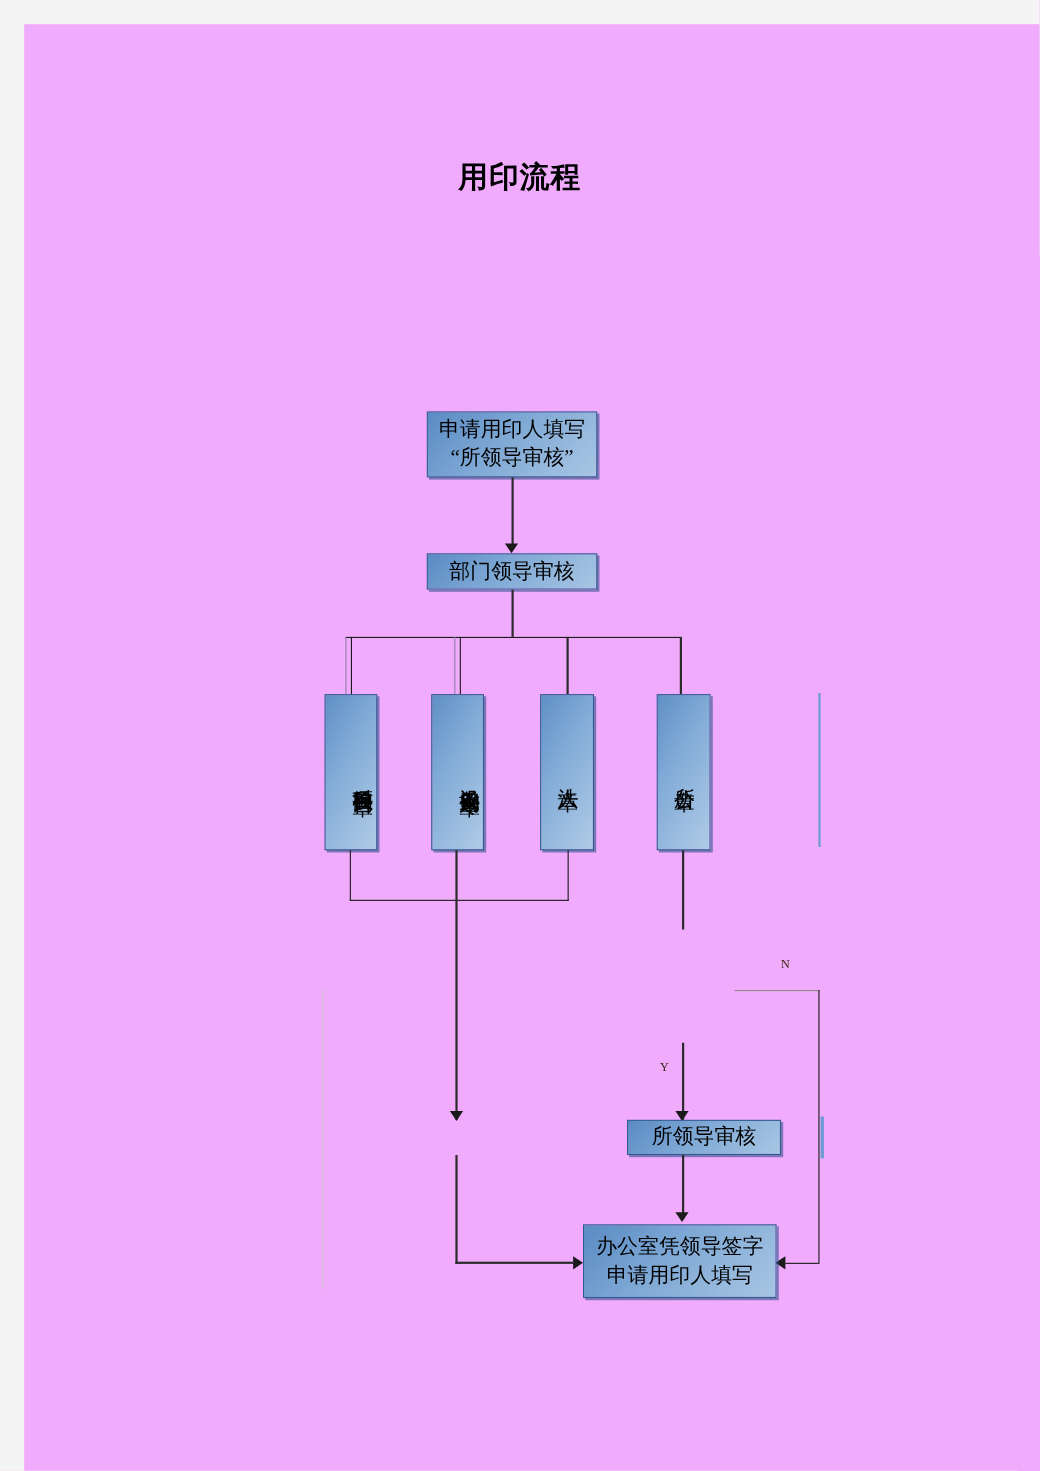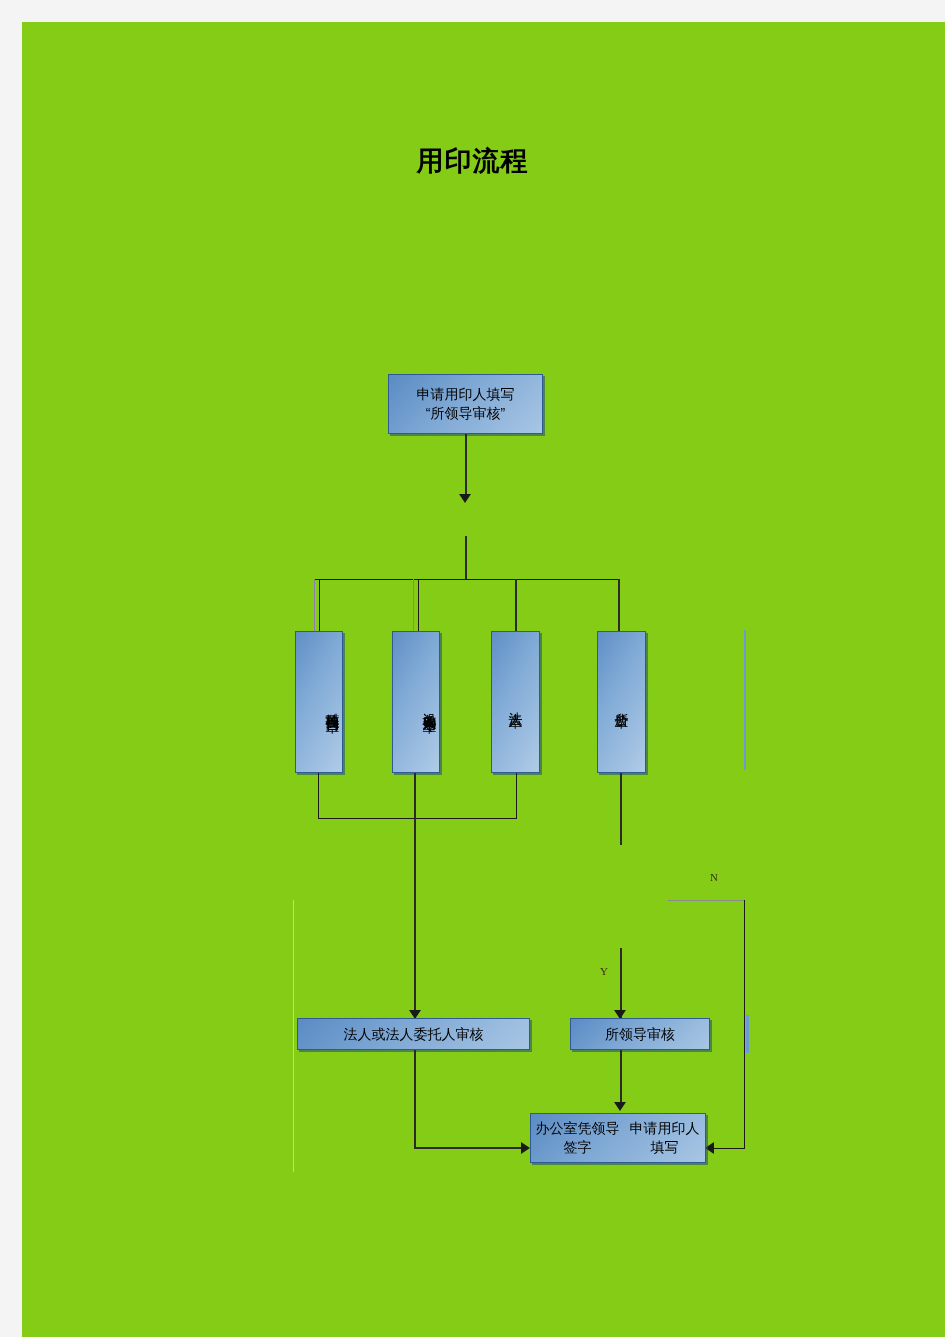--- a/index.html
+++ b/index.html
@@ -12,21 +12,21 @@
     height: 1337px;
     font-family: "Liberation Sans", "DejaVu Sans", sans-serif;
     overflow: hidden;
   }
   #page {
     position: absolute;
     left: 22px;
     top: 22px;
     width: 923px;
     height: 1315px;
-    background: #84cc16;
+    background: #f0abfc;
   }
   #canvas {
     position: absolute;
     left: -22px;
     top: -22px;
     width: 945px;
     height: 1337px;
   }
   .doc-title {
     position: absolute;
@@ -43,23 +43,23 @@
   .node {
     position: absolute;
     box-sizing: border-box;
     border: 1px solid #2e5b91;
     background: linear-gradient(135deg, #5a8bc4 0%, #7da7d4 42%, #a8c6e4 100%);
     color: #000000;
     display: flex;
     align-items: center;
     justify-content: center;
     text-align: center;
-    font-size: 14px;
+    font-size: 19px;
     line-height: 1.35;
-    font-family: Liberation Sans, sans-serif;
+    font-family: Liberation Serif, serif;
     box-shadow: 2px 2px 0 rgba(31,73,125,0.55);
   }
   .node.vert {
     writing-mode: vertical-rl;
     text-orientation: upright;
     letter-spacing: 1px;
     padding-top: 6px;
     align-items: flex-start;
     background: linear-gradient(120deg, #5f8fc6 0%, #80aad6 38%, #b0cbe7 100%);
   }
@@ -137,20 +137,23 @@
     <div class="doc-title">用印流程</div>
 
     <div class="node" style="left:388px; top:374px; width:155px; height:60px; flex-direction:column;">
       <span>申请用印人填写</span>
       <span>“所领导审核”</span>
     </div>
 
     <div class="ln v thick" style="left:465px; top:434px; height:65px;"></div>
     <div class="arrow-down" style="left:459px; top:494px;"></div>
 
+    <div class="node" style="left:388px; top:503px; width:155px; height:33px;">
+      <span>部门领导审核</span>
+    </div>
 
     <div class="ln v thick" style="left:465px; top:536px; height:43px;"></div>
 
     <div class="ln h" style="left:314px; top:579px; width:305px;"></div>
 
     <div class="ln v violet" style="left:314px; top:579px; height:52px;"></div>
     <div class="ln v" style="left:319px; top:579px; height:52px;"></div>
     <div class="ln v violet" style="left:413px; top:579px; height:52px;"></div>
     <div class="ln v" style="left:418px; top:579px; height:52px;"></div>
     <div class="ln v thick" style="left:515px; top:579px; height:52px;"></div>
@@ -189,34 +192,31 @@
     <div class="ln v" style="left:744px; top:900px; height:248px;"></div>
     <div class="ln h" style="left:714px; top:1148px; width:31px;"></div>
     <div class="arrow-left" style="left:705px; top:1142px;"></div>
 
     <div class="ln v blue" style="left:746px; top:1015px; height:38px; width:3px;"></div>
 
     <div class="edge-label" style="left:600px; top:965px;">Y</div>
     <div class="ln v thick" style="left:620px; top:948px; height:70px;"></div>
     <div class="arrow-down" style="left:614px; top:1010px;"></div>
 
-    <div class="node" style="left:297px; top:1018px; width:233px; height:32px;">
-      <span>法人或法人委托人审核</span>
-    </div>
 
     <div class="node" style="left:570px; top:1018px; width:140px; height:32px;">
       <span>所领导审核</span>
     </div>
 
     <div class="ln v thick" style="left:414px; top:1050px; height:99px;"></div>
     <div class="ln h thick" style="left:414px; top:1147px; width:107px;"></div>
     <div class="arrow-right" style="left:521px; top:1142px;"></div>
 
     <div class="ln v thick" style="left:620px; top:1050px; height:58px;"></div>
     <div class="arrow-down" style="left:614px; top:1102px;"></div>
 
-    <div class="node" style="left:530px; top:1113px; width:176px; height:50px; flex-direction:row;justify-content:center;">
+    <div class="node" style="left:530px; top:1113px; width:176px; height:67px; flex-direction:column;justify-content:center;">
       <span>办公室凭领导签字</span>
       <span>申请用印人填写</span>
     </div>
 
   </div>
 </div>
 
 </body></html>

